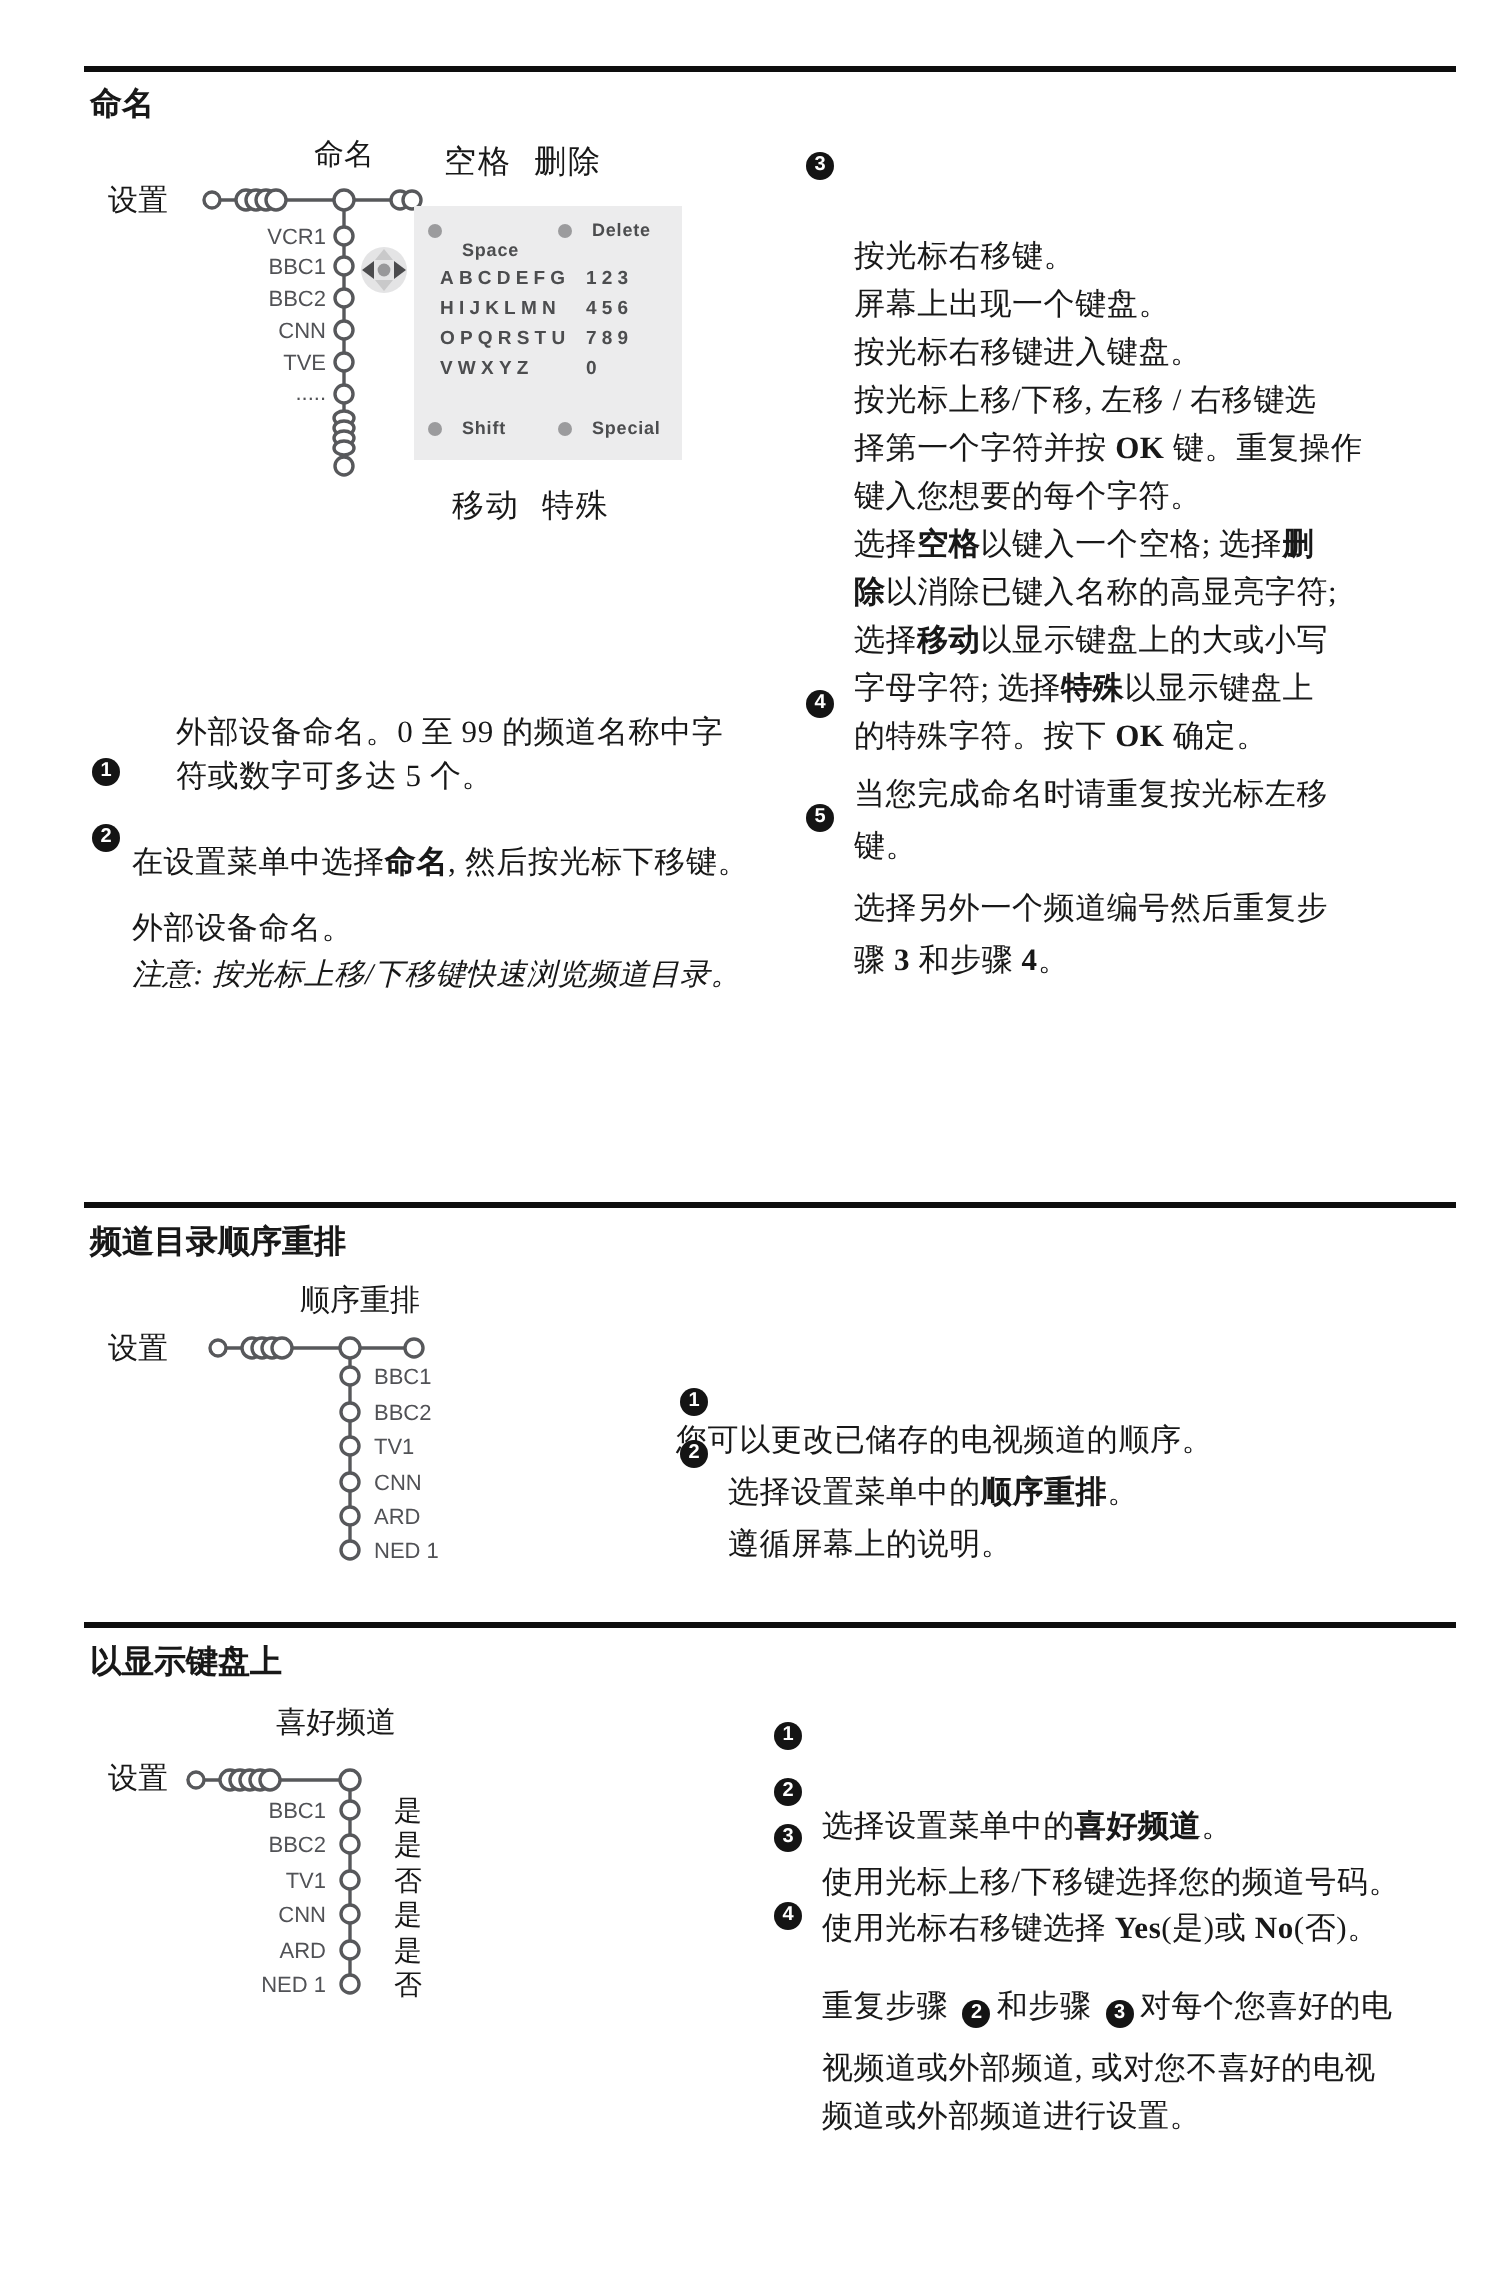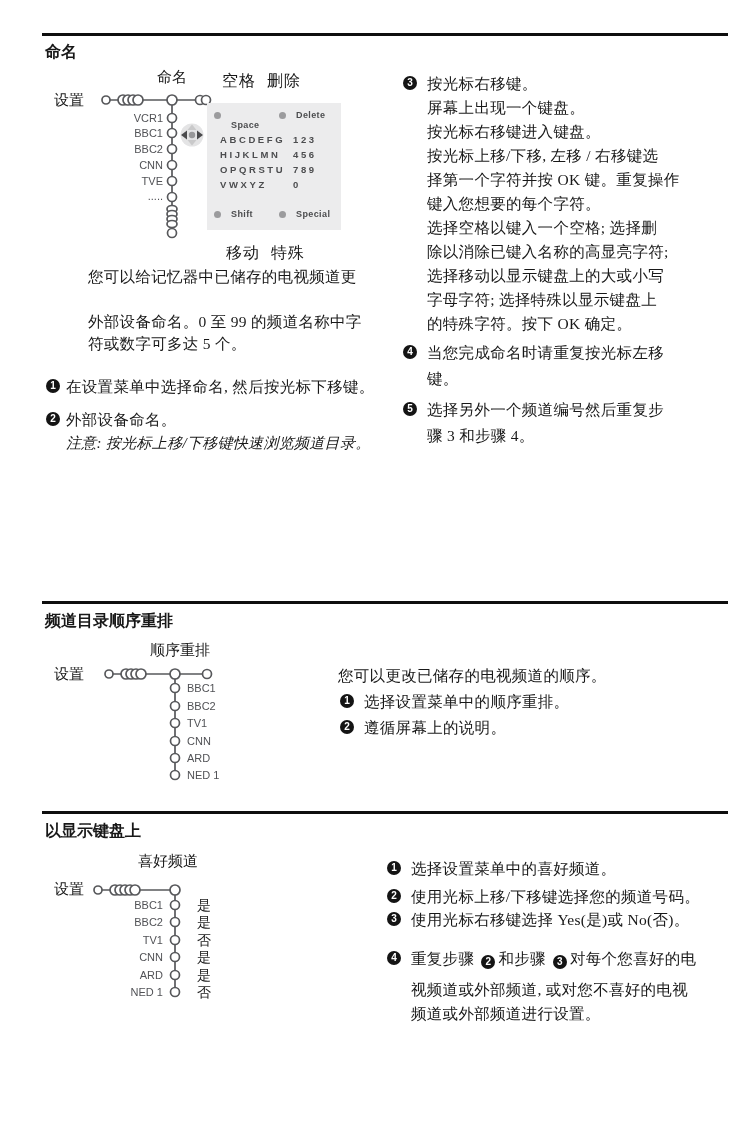--- a/index.html
+++ b/index.html
@@ -1,22 +1,22 @@
 <!DOCTYPE html>
 <html><head>
 <meta charset="utf-8">
 <style>
   html,body{margin:0;padding:0;background:#fff;}
   .page{position:relative;width:756px;height:1089px;background:#ffffff;overflow:hidden;
         font-family:"Liberation Serif","DejaVu Serif",serif;color:#181818;}
   .abs{position:absolute;white-space:nowrap;}
   .rule{position:absolute;left:42px;width:686px;height:3px;background:#0e0e0e;}
   .sect-title{font-size:16px;font-weight:bold;}
-  .body-txt{font-size:15.5px;letter-spacing:0.3px;}
-  .b{font-weight:normal;}
+  .body-txt{font-size:15.5px;letter-spacing:0.3px;margin-top:44px;}
+  .b{font-weight:bold;}
   .i{font-style:italic;}
   .step-bullet{position:absolute;width:14px;height:14px;border-radius:50%;background:#141414;color:#fff;
         font-family:"Liberation Sans","DejaVu Sans",sans-serif;font-weight:bold;font-size:10px;
         line-height:14px;text-align:center;}
   .ref{display:inline-block;width:14px;height:14px;border-radius:50%;background:#141414;color:#fff;
         font-family:"Liberation Sans","DejaVu Sans",sans-serif;font-weight:bold;font-size:10px;
         line-height:14px;text-align:center;margin:0 3px;vertical-align:-1px;}
   
   .kb-panel{position:absolute;left:207px;top:103px;width:134px;height:127px;background:#ececed;}
   .kb-dot{position:absolute;width:7px;height:7px;border-radius:50%;background:#9b9b9d;}
@@ -103,21 +103,20 @@
 
     <span class="kb-dot" style="left:7px;top:108px"></span>
     <span class="kb-txt" style="left:24px;top:106px">Shift</span>
     <span class="kb-dot" style="left:72px;top:108px"></span>
     <span class="kb-txt" style="left:89px;top:106px">Special</span>
   </div>
 
   <div class="abs cn-key" style="left:226px;top:243px">移动</div>
   <div class="abs cn-key" style="left:271px;top:243px">特殊</div>
 
-  <div class="abs body-txt" style="left:88px;top:267px">您可以给记忆器中已储存的电视频道更</div>
   <div class="abs body-txt" style="left:88px;top:312px">外部设备命名。0 至 99 的频道名称中字</div>
   <div class="abs body-txt" style="left:88px;top:334px">符或数字可多达 5 个。</div>
 
   <span class="step-bullet" style="left:46px;top:379px">1</span>
   <div class="abs body-txt" style="left:66px;top:377px"><span>在设置菜单中选择</span><span class="b">命名</span><span>, 然后按光标下移键。</span></div>
 
   <span class="step-bullet" style="left:46px;top:412px">2</span>
   <div class="abs body-txt" style="left:66px;top:410px"><span>外部设备命名。</span></div>
   <div class="abs body-txt" style="left:66px;top:434px;font-size:15px"><span class="i">注意: 按光标上移/下移键快速浏览频道目录。</span></div>
 

